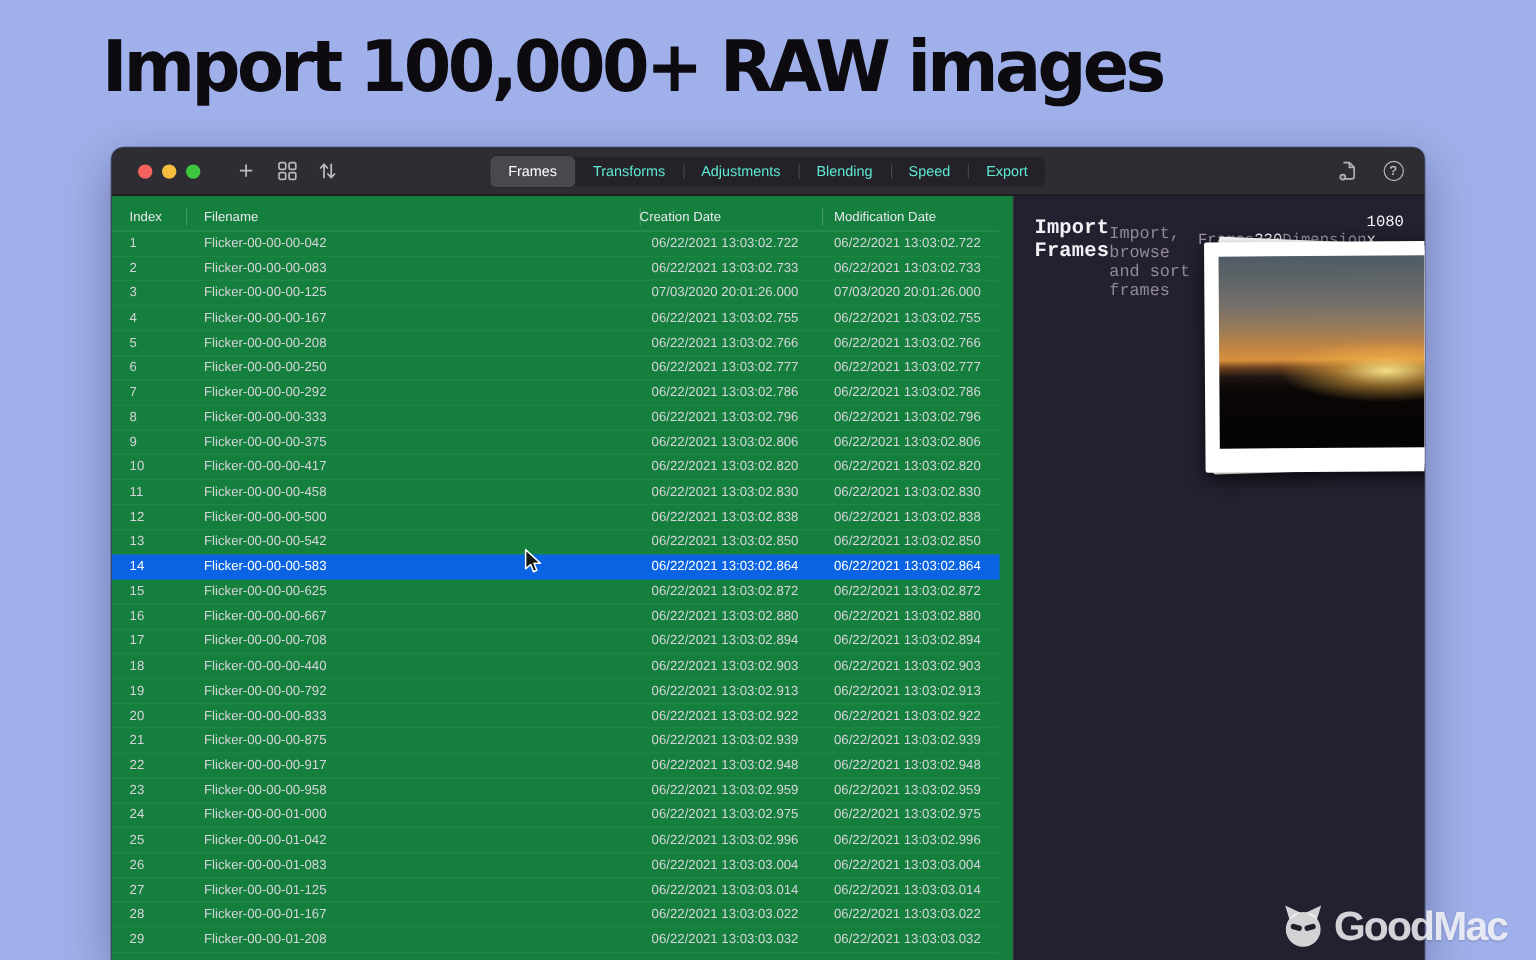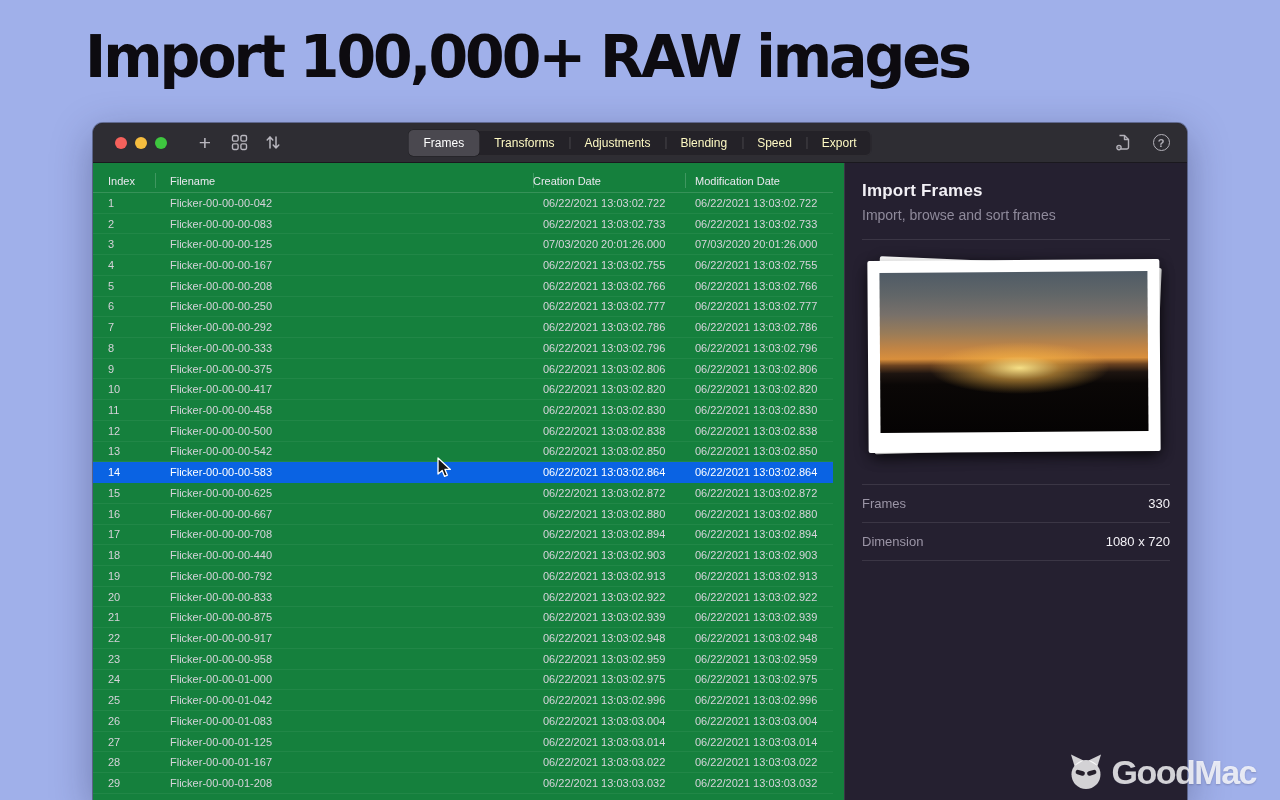--- a/index.html
+++ b/index.html
@@ -69,21 +69,21 @@
   
   .tabbar {
     position:absolute; left:50%; top:7px; transform:translateX(-50%);
     height:26px; background:#242228;
     border-radius:6px;
     display:flex; align-items:center;
     box-shadow:inset 0 0 0 1px rgba(255,255,255,.05);
   }
   .tab {
     height:26px; display:flex; align-items:center;
-    padding:0 15px; font-size:12px; color:#fef9c3;
+    padding:0 15px; font-size:12px; color:#5eead4;
     position:relative; border-radius:6px; cursor:default; white-space:nowrap;
   }
   .tab.selected {
     background:#4a484f; color:#ffffff; border-radius:5px;
     box-shadow:0 0 0 .5px rgba(0,0,0,.35);
   }
   .tab:not(.selected):not(:first-child)::before {
     content:""; position:absolute; left:0; top:7px; width:1px; height:12px;
     background:rgba(255,255,255,.16);
   }
@@ -128,21 +128,21 @@
   .tr .td:nth-child(2) { padding-left:15px; }
   .tr .td:nth-child(3) { padding-left:10px; }
   .tr .td:nth-child(4) { padding-left:10px; }
   .tr.selected {
     background:#0a63e3; color:#ffffff; border-bottom-color:transparent;
   }
 
   
   .panel {
     flex:1; background:#252030; padding:18px 17px 0 17px;
-    display:flex; flex-direction:column;
+    display:flex; flex-direction:row;font-family:Liberation Mono, monospace;
   }
   .panel-title { font-size:17px; font-weight:700; color:#f2f0f5; letter-spacing:.2px; }
   .panel-sub { font-size:14px; color:#8f8a9b; margin-top:6px; }
   .divider { height:1px; background:rgba(255,255,255,.10); }
   .panel .divider.top { margin-top:16px; }
 
   
   .photo-area { height:232px; position:relative; margin-top:12px; }
   .frame {
     position:absolute; background:#ffffff; border-radius:2px;

